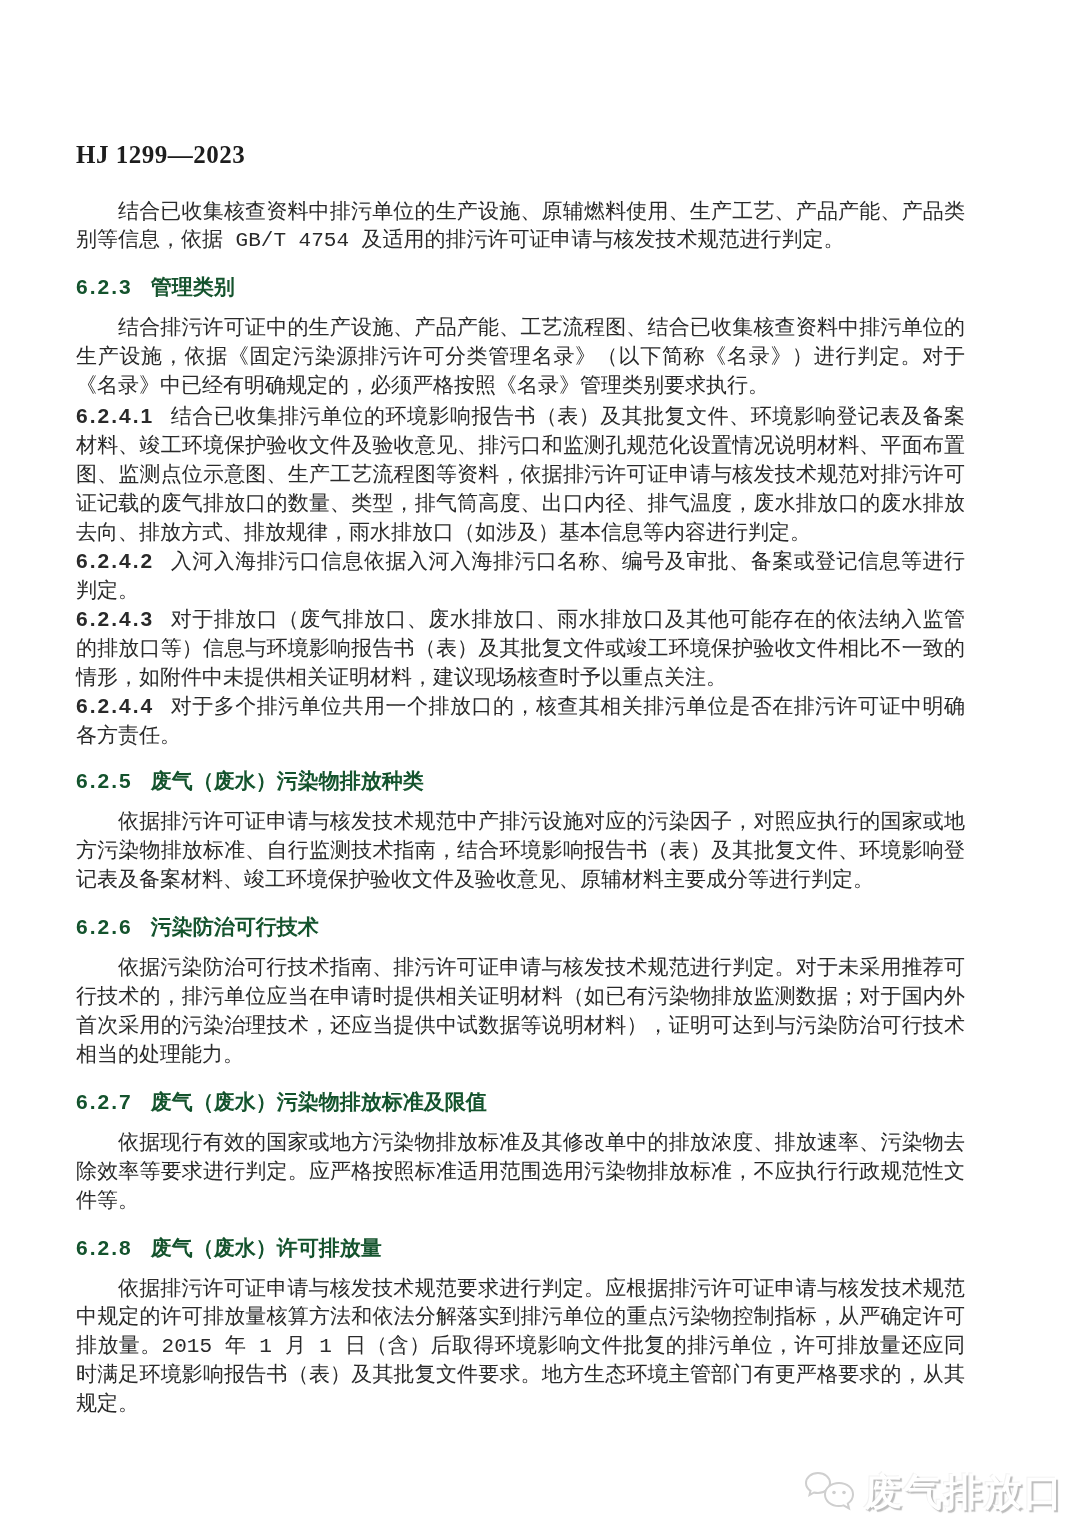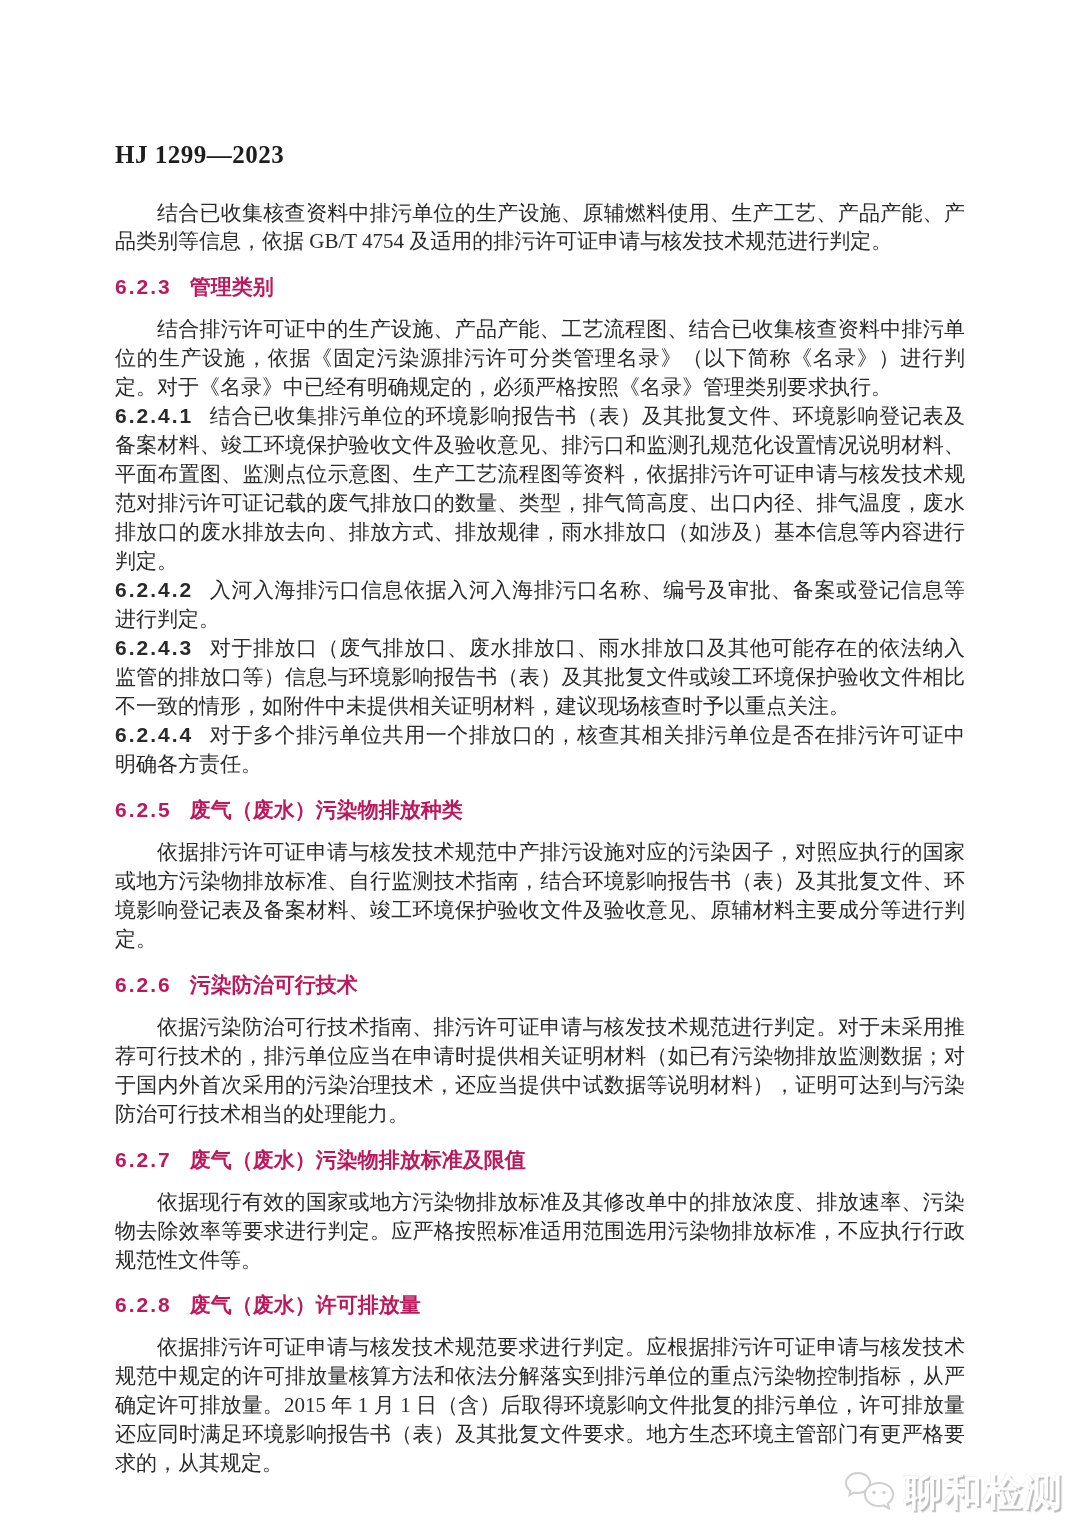--- a/index.html
+++ b/index.html
@@ -2,51 +2,51 @@
 <html lang="zh"><head>
 <meta charset="utf-8">
 <style>
   html,body { margin:0; padding:0; background:#ffffff; }
   .page {
     position:relative;
     width:1080px; height:1528px;
     margin:0 auto;
     background:#ffffff;
     box-sizing:border-box;
-    padding:138px 115px 0 115px;
+    padding:138px 115px 0 76px;
     font-family:"Liberation Serif","DejaVu Serif",serif;
     color:#2a2a2a;
     font-size:21px;
     line-height:1.38;
     overflow:hidden;
   }
   .doc-header {
     font-family:"Liberation Serif","DejaVu Serif",serif;
     font-weight:bold;
     font-size:25px;
     color:#1d1d1d;
     margin:0 0 26px 0;
     letter-spacing:0.5px;
   }
   .content { }
   .heading {
     font-family:"Liberation Sans","DejaVu Sans",sans-serif;
     font-weight:bold;
     font-size:21px;
-    color:#be185d;
+    color:#14532d;
     margin:17px 0 13px 0;
     line-height:1.38;
   }
   .heading .hnum { margin-right:18px; letter-spacing:2px; }
   .para {
     margin:0;
     text-align:justify;
     word-break:break-all;
   }
-  .para.indent { text-indent:2em; }
+  .para.indent { text-indent:2em;font-family:Liberation Mono, monospace; }
   .para.clause { text-indent:0; }
   .para.clause .cnum {
     font-family:"Liberation Sans","DejaVu Sans",sans-serif;
     letter-spacing:2px;
     margin-right:16px;
     font-weight:bold;
   }
   .watermark {
     position:absolute;
     right:16px; bottom:10px;
@@ -95,15 +95,15 @@
         <g fill="#ffffff" stroke="#cfcfcf" stroke-width="2">
           <path d="M14 4 C7 4 2 8.5 2 14 C2 17.2 3.8 20 6.5 21.8 L5.5 26 L10 23.5 C11.2 23.8 12.6 24 14 24 C21 24 26 19.5 26 14 C26 8.5 21 4 14 4 Z"></path>
           <path d="M35 14 C27 14 21 19 21 25.5 C21 32 27 37 35 37 C36.6 37 38.2 36.8 39.6 36.4 L45 39.5 L43.8 34.5 C47 32.4 49 29.2 49 25.5 C49 19 43 14 35 14 Z"></path>
         </g>
         <g fill="#cfcfcf">
           <circle cx="30" cy="23.5" r="1.8"></circle>
           <circle cx="40" cy="23.5" r="1.8"></circle>
         </g>
       </svg>
     </span>
-    <span class="wm-text">聊和检测</span>
+    <span class="wm-text">废气排放口</span>
   </div>
 </div>
 
 </body></html>

